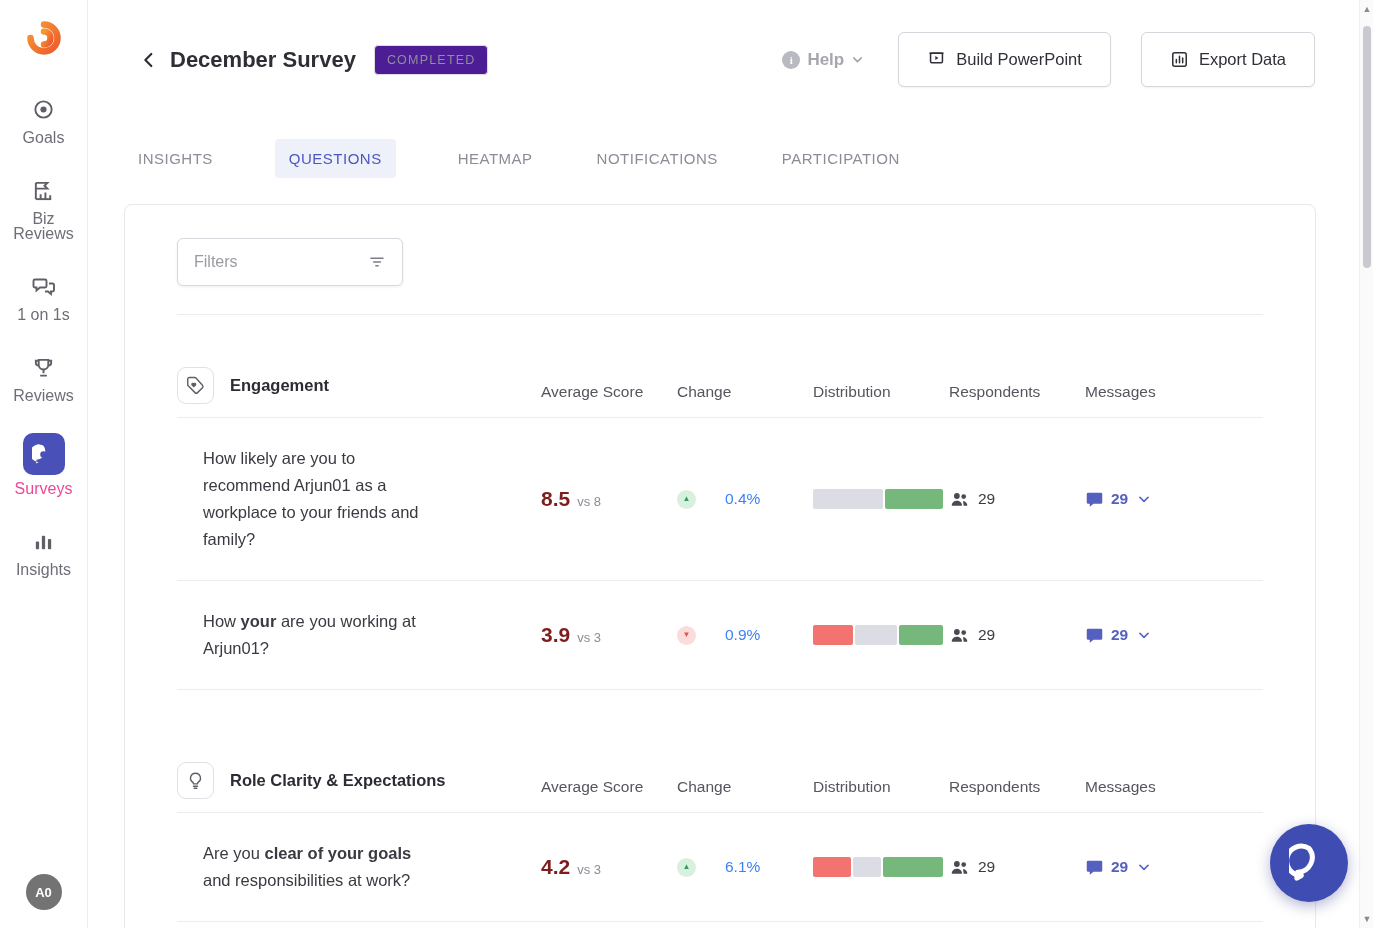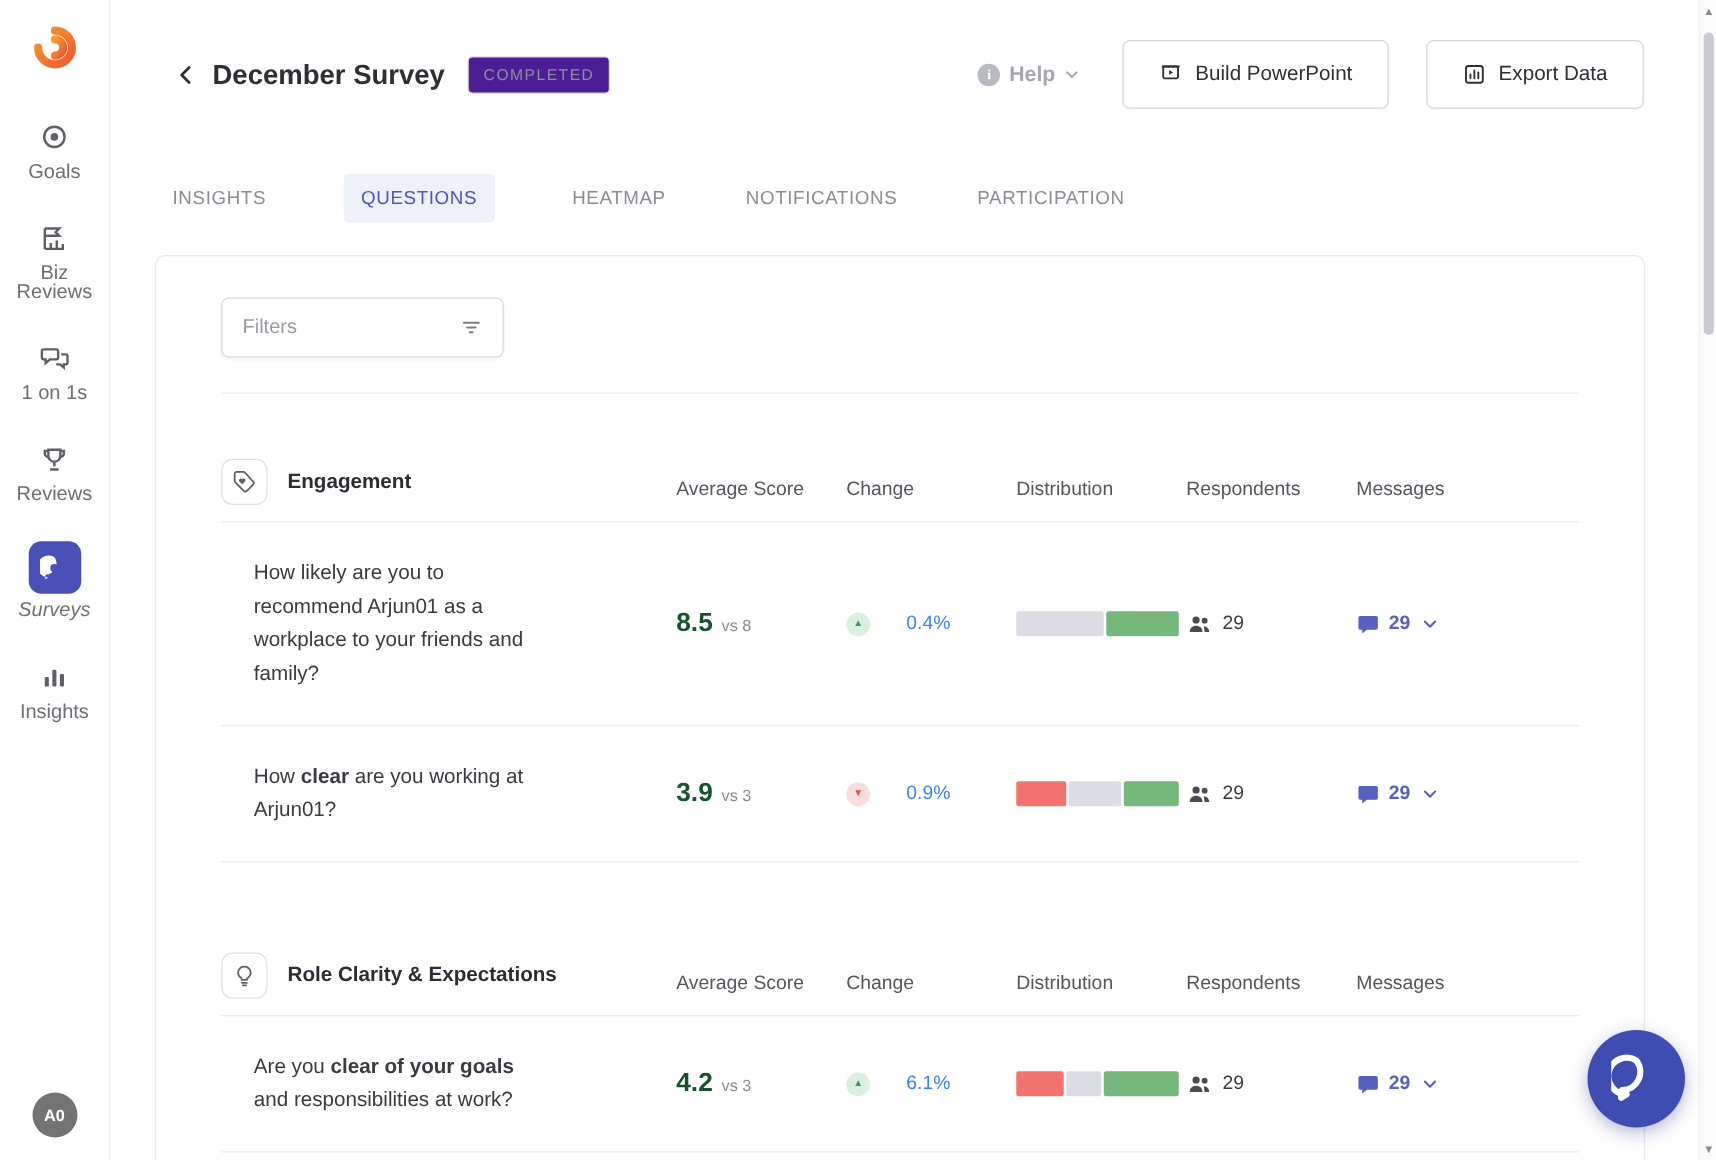--- a/index.html
+++ b/index.html
@@ -8,21 +8,21 @@
 
   .app { display:flex; width:100%; height:100%; }
 
   
   .sidebar { width:88px; flex:0 0 88px; border-right:1px solid #ededf1; display:flex; flex-direction:column; align-items:center; padding:16px 0 18px; }
   .logo { width:44px; height:44px; display:flex; align-items:center; justify-content:center; margin-bottom:34px; cursor:pointer; }
   .side-item { display:flex; flex-direction:column; align-items:center; gap:6px; margin-bottom:30px; cursor:pointer; width:84px; }
   .side-icon { width:42px; height:30px; display:flex; align-items:center; justify-content:center; }
   .side-label { font-size:16px; color:#6e6e78; text-align:center; line-height:15px; }
   .side-item.active .side-icon { width:42px; height:42px; background:#4950b8; border-radius:10px; }
-  .side-item.active .side-label { color:#737373;font-style:italic; }
+  .side-item.active .side-label { color:#ec4899; }
   .avatar { margin-top:auto; width:36px; height:36px; border-radius:50%; background:#737373; color:#fff; font-size:13px; font-weight:bold; display:flex; align-items:center; justify-content:center; cursor:pointer; }
 
   
   .main { flex:1; min-width:0; padding-right:14px; }
   .topbar { display:flex; align-items:center; padding:32px 44px 0 48px; }
   .back-btn { width:26px; height:26px; display:flex; align-items:center; justify-content:center; cursor:pointer; margin-right:8px; }
   .page-title { font-size:22px; font-weight:bold; color:#2e2e36; }
   .badge { margin-left:18px; font-size:12.5px; letter-spacing:1.2px; color:#8f8f98; background:#4c1d95; border:1px solid #dcdce2; border-radius:4px; padding:7px 12px; }
   .topbar-spacer { flex:1; }
   .help { display:flex; align-items:center; gap:7px; color:#a6a6af; font-size:17px; font-weight:bold; cursor:pointer; margin-right:34px; }
@@ -51,21 +51,21 @@
   .sec-title-cell { display:flex; align-items:center; gap:16px; }
   .sec-icon-box { width:37px; height:37px; border:1px solid #e0e0e6; border-radius:9px; display:flex; align-items:center; justify-content:center; }
   .sec-title { font-size:16.5px; font-weight:bold; color:#2c2c34; }
   .col-label { font-size:15.5px; color:#55555e; padding-bottom:3px; }
 
   .q-row { align-items:center; padding:27px 0; border-bottom:1px solid #ececf0; }
   .q-text { font-size:16.5px; line-height:27px; color:#3a3a42; padding-left:26px; padding-right:100px; }
   .q-text b { font-weight:bold; }
 
   .score-cell { display:flex; align-items:baseline; gap:7px; }
-  .score-val { font-size:21px; font-weight:bold; color:#14532d; }
+  .score-val { font-size:21px; font-weight:bold; color:#7f1d1d; }
   .score-vs { font-size:13px; color:#8b8b94; }
 
   .chg-cell { display:flex; align-items:center; gap:9px; }
   .chg-ico { width:19px; height:19px; border-radius:50%; display:flex; align-items:center; justify-content:center; font-size:8px; line-height:1; }
   .chg-ico.up { background:#d9f0de; color:#2f9e5f; }
   .chg-ico.down { background:#fbdcdc; color:#e5534b; }
   .chg-val { font-size:15.5px; font-weight:normal; color:#3b82f6;margin-left:20px; }
 
   .dist { display:flex; gap:2px; width:130px; height:20px; }
   .dist .seg { height:100%; border-radius:2px; }
@@ -278,21 +278,21 @@
             <span class="msg-chevron">
               <svg width="14" height="14" viewBox="0 0 24 24" fill="none" stroke="#5560c1" stroke-width="2.8" stroke-linecap="round" stroke-linejoin="round">
                   <polyline points="5,9 12,16 19,9"></polyline>
                 </svg>
             </span>
           </div>
         </div>
 
         <div class="grid-cols q-row">
           <div class="q-text">
-            <span>How </span><b>clear</b><span> are you working at Arjun01?</span>
+            <span>How </span><b>your</b><span> are you working at Arjun01?</span>
           </div>
           <div class="score-cell">
             <span class="score-val">3.9</span>
             <span class="score-vs">vs 3</span>
           </div>
           <div class="chg-cell">
             <span class="chg-ico down">▼</span>
             <span class="chg-val">0.9%</span>
           </div>
           <div class="dist">

